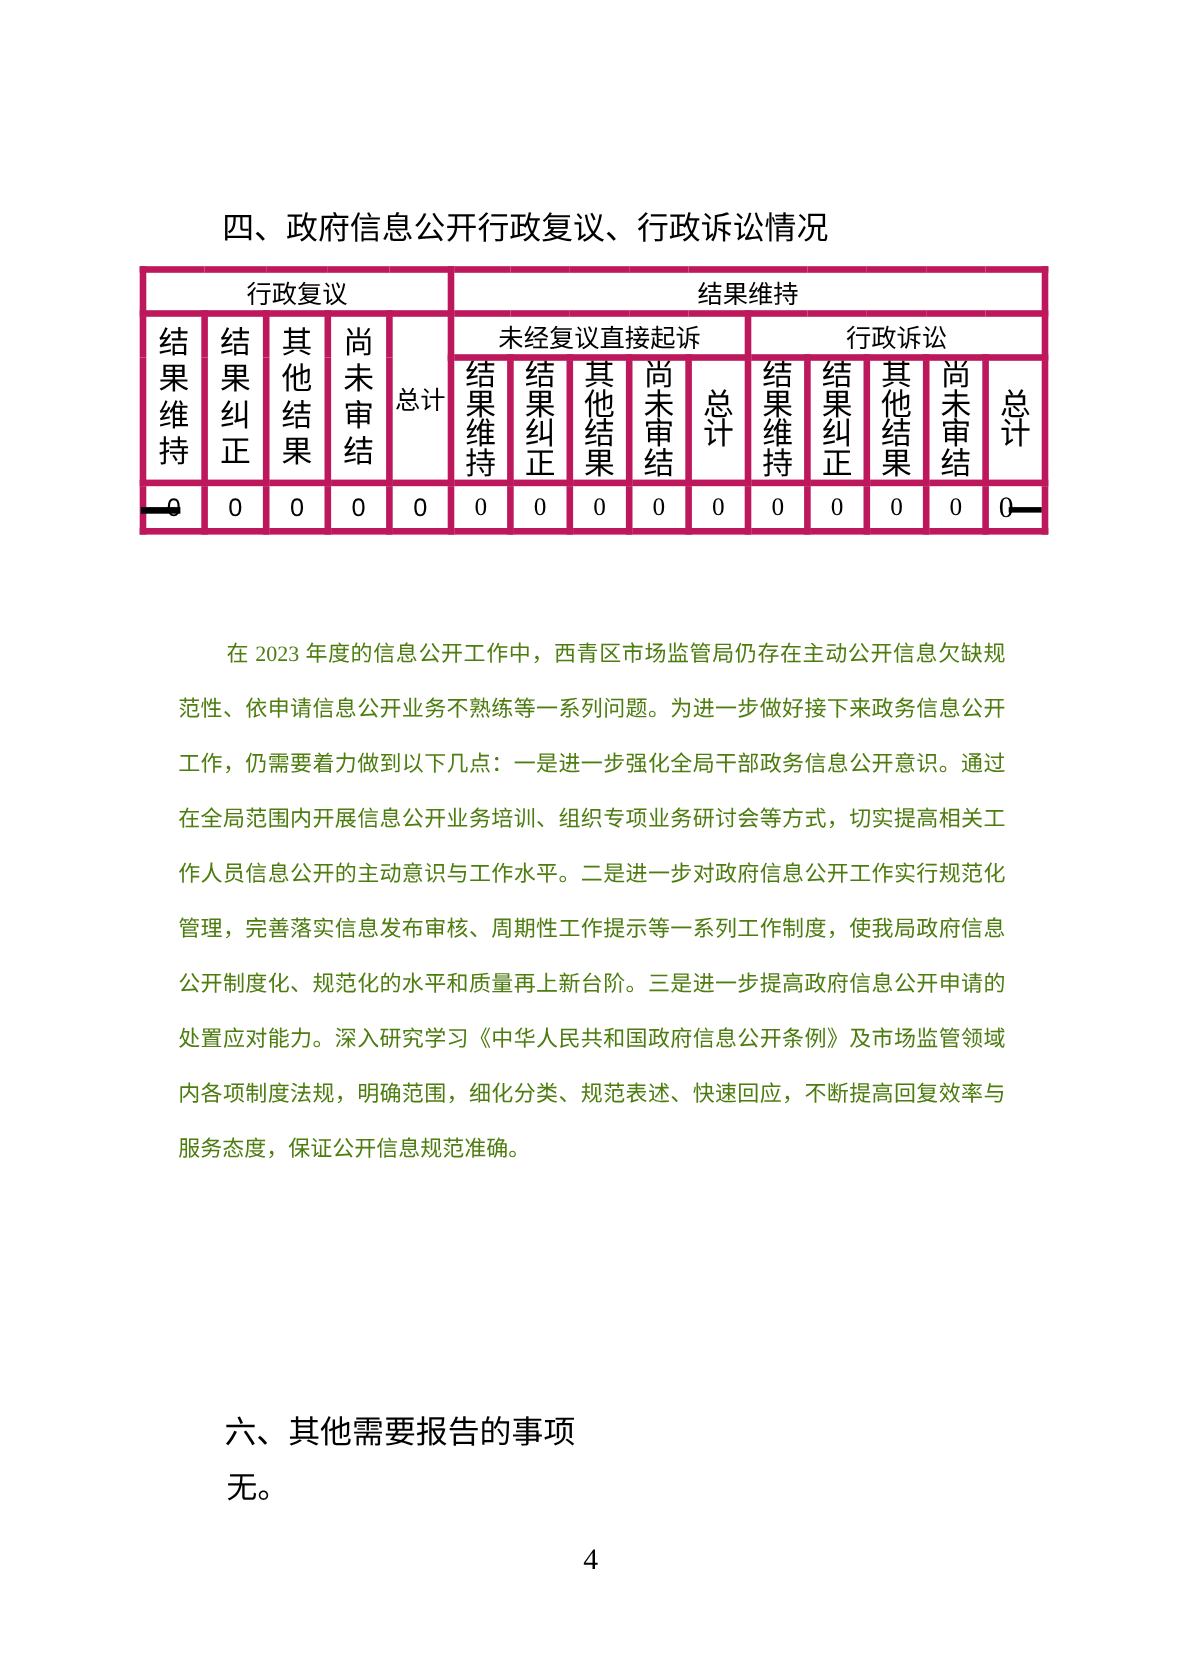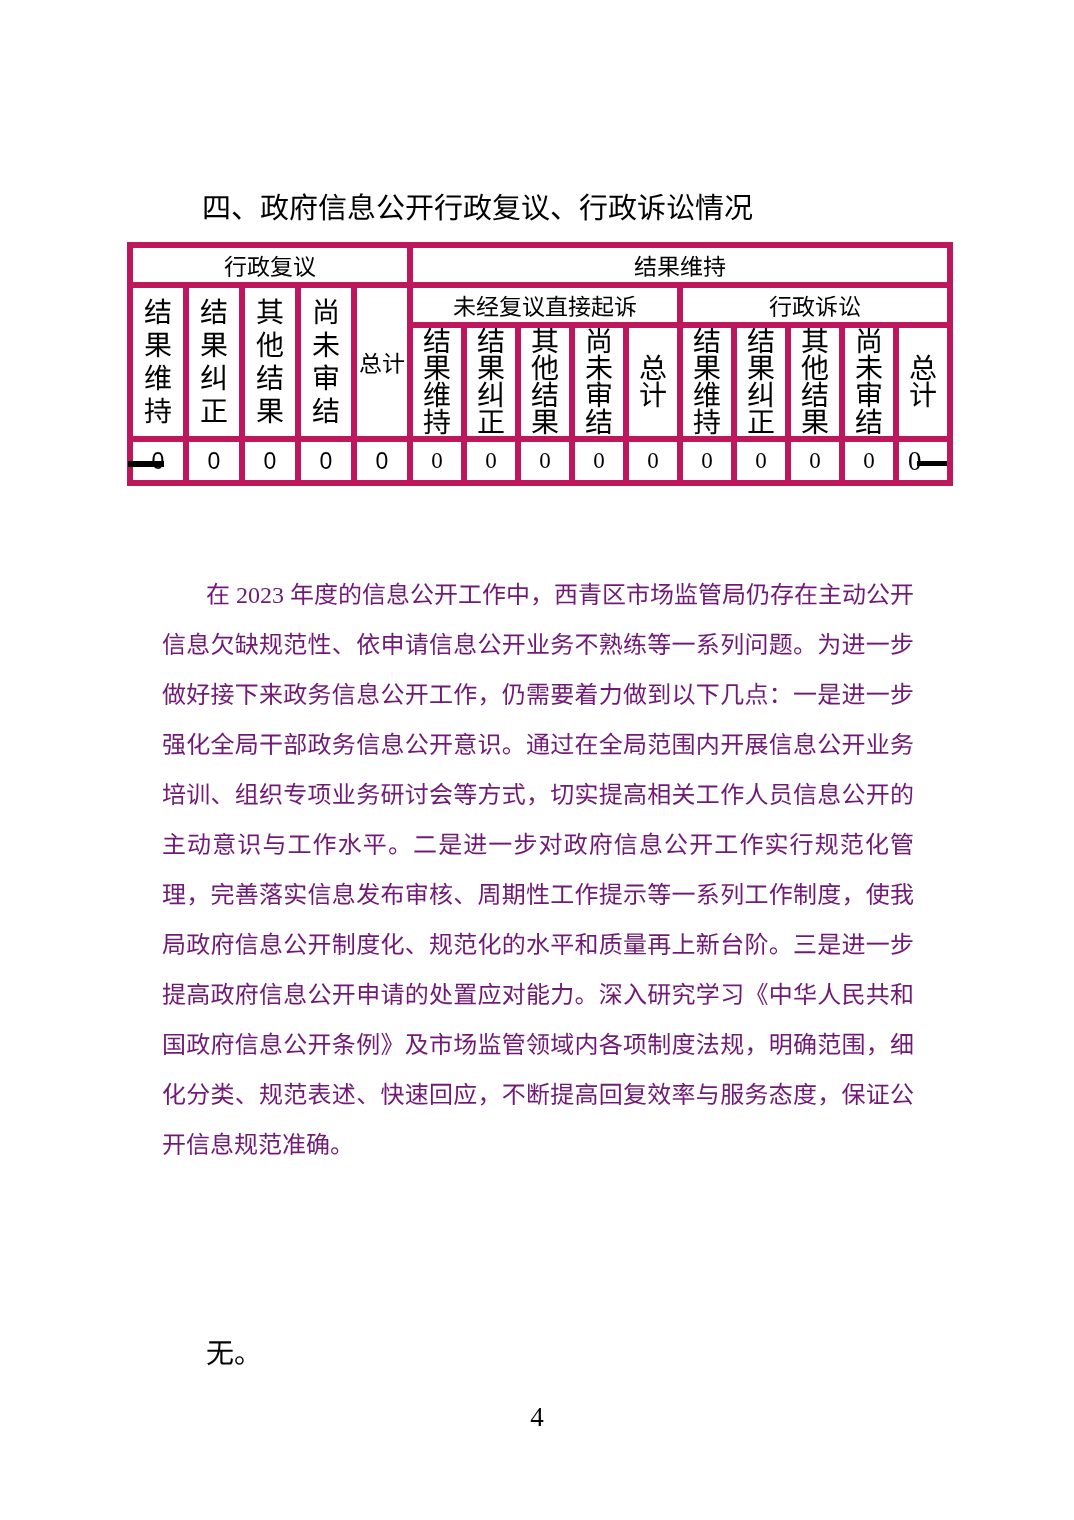--- a/index.html
+++ b/index.html
@@ -64,26 +64,26 @@
   tr.r4 td.n-sans { font-family: "Liberation Sans", sans-serif; }
   tr.r4 td.n-serif { font-family: "Liberation Serif", serif; }
   tr.r4 td.n-last { font-size: 27px; text-align: left; padding-left: 9px; }
 
   
   .para {
     position: absolute;
     left: 162px;
     top: 570px;
     width: 752px;
-    font-size: 24px;
+    font-size: 20px;
     line-height: 50px;
     text-align: justify;
     text-justify: inter-ideograph;
     text-indent: 44px;
-    color: #701a75;
+    color: #4d7c0f;
   }
   .none-line {
     position: absolute;
     left: 162px;
     top: 1332px;
     width: 752px;
     font-size: 28px;
     line-height: 44px;
     text-indent: 44px;
   }
@@ -176,18 +176,19 @@
     </tbody>
       </table>
   </div>
 
   <div class="artifact art-left"></div>
   <div class="artifact art-right"></div>
 
 
   <div class="para">在 2023 年度的信息公开工作中，西青区市场监管局仍存在主动公开信息欠缺规范性、依申请信息公开业务不熟练等一系列问题。为进一步做好接下来政务信息公开工作，仍需要着力做到以下几点：一是进一步强化全局干部政务信息公开意识。通过在全局范围内开展信息公开业务培训、组织专项业务研讨会等方式，切实提高相关工作人员信息公开的主动意识与工作水平。二是进一步对政府信息公开工作实行规范化管理，完善落实信息发布审核、周期性工作提示等一系列工作制度，使我局政府信息公开制度化、规范化的水平和质量再上新台阶。三是进一步提高政府信息公开申请的处置应对能力。深入研究学习《中华人民共和国政府信息公开条例》及市场监管领域内各项制度法规，明确范围，细化分类、规范表述、快速回应，不断提高回复效率与服务态度，保证公开信息规范准确。</div>
 
+  <h2 class="heading h-sec6">六、其他需要报告的事项</h2>
 
   <div class="none-line">无。</div>
 
   <div class="page-num">4</div>
 
 </div>
 
 </body></html>

